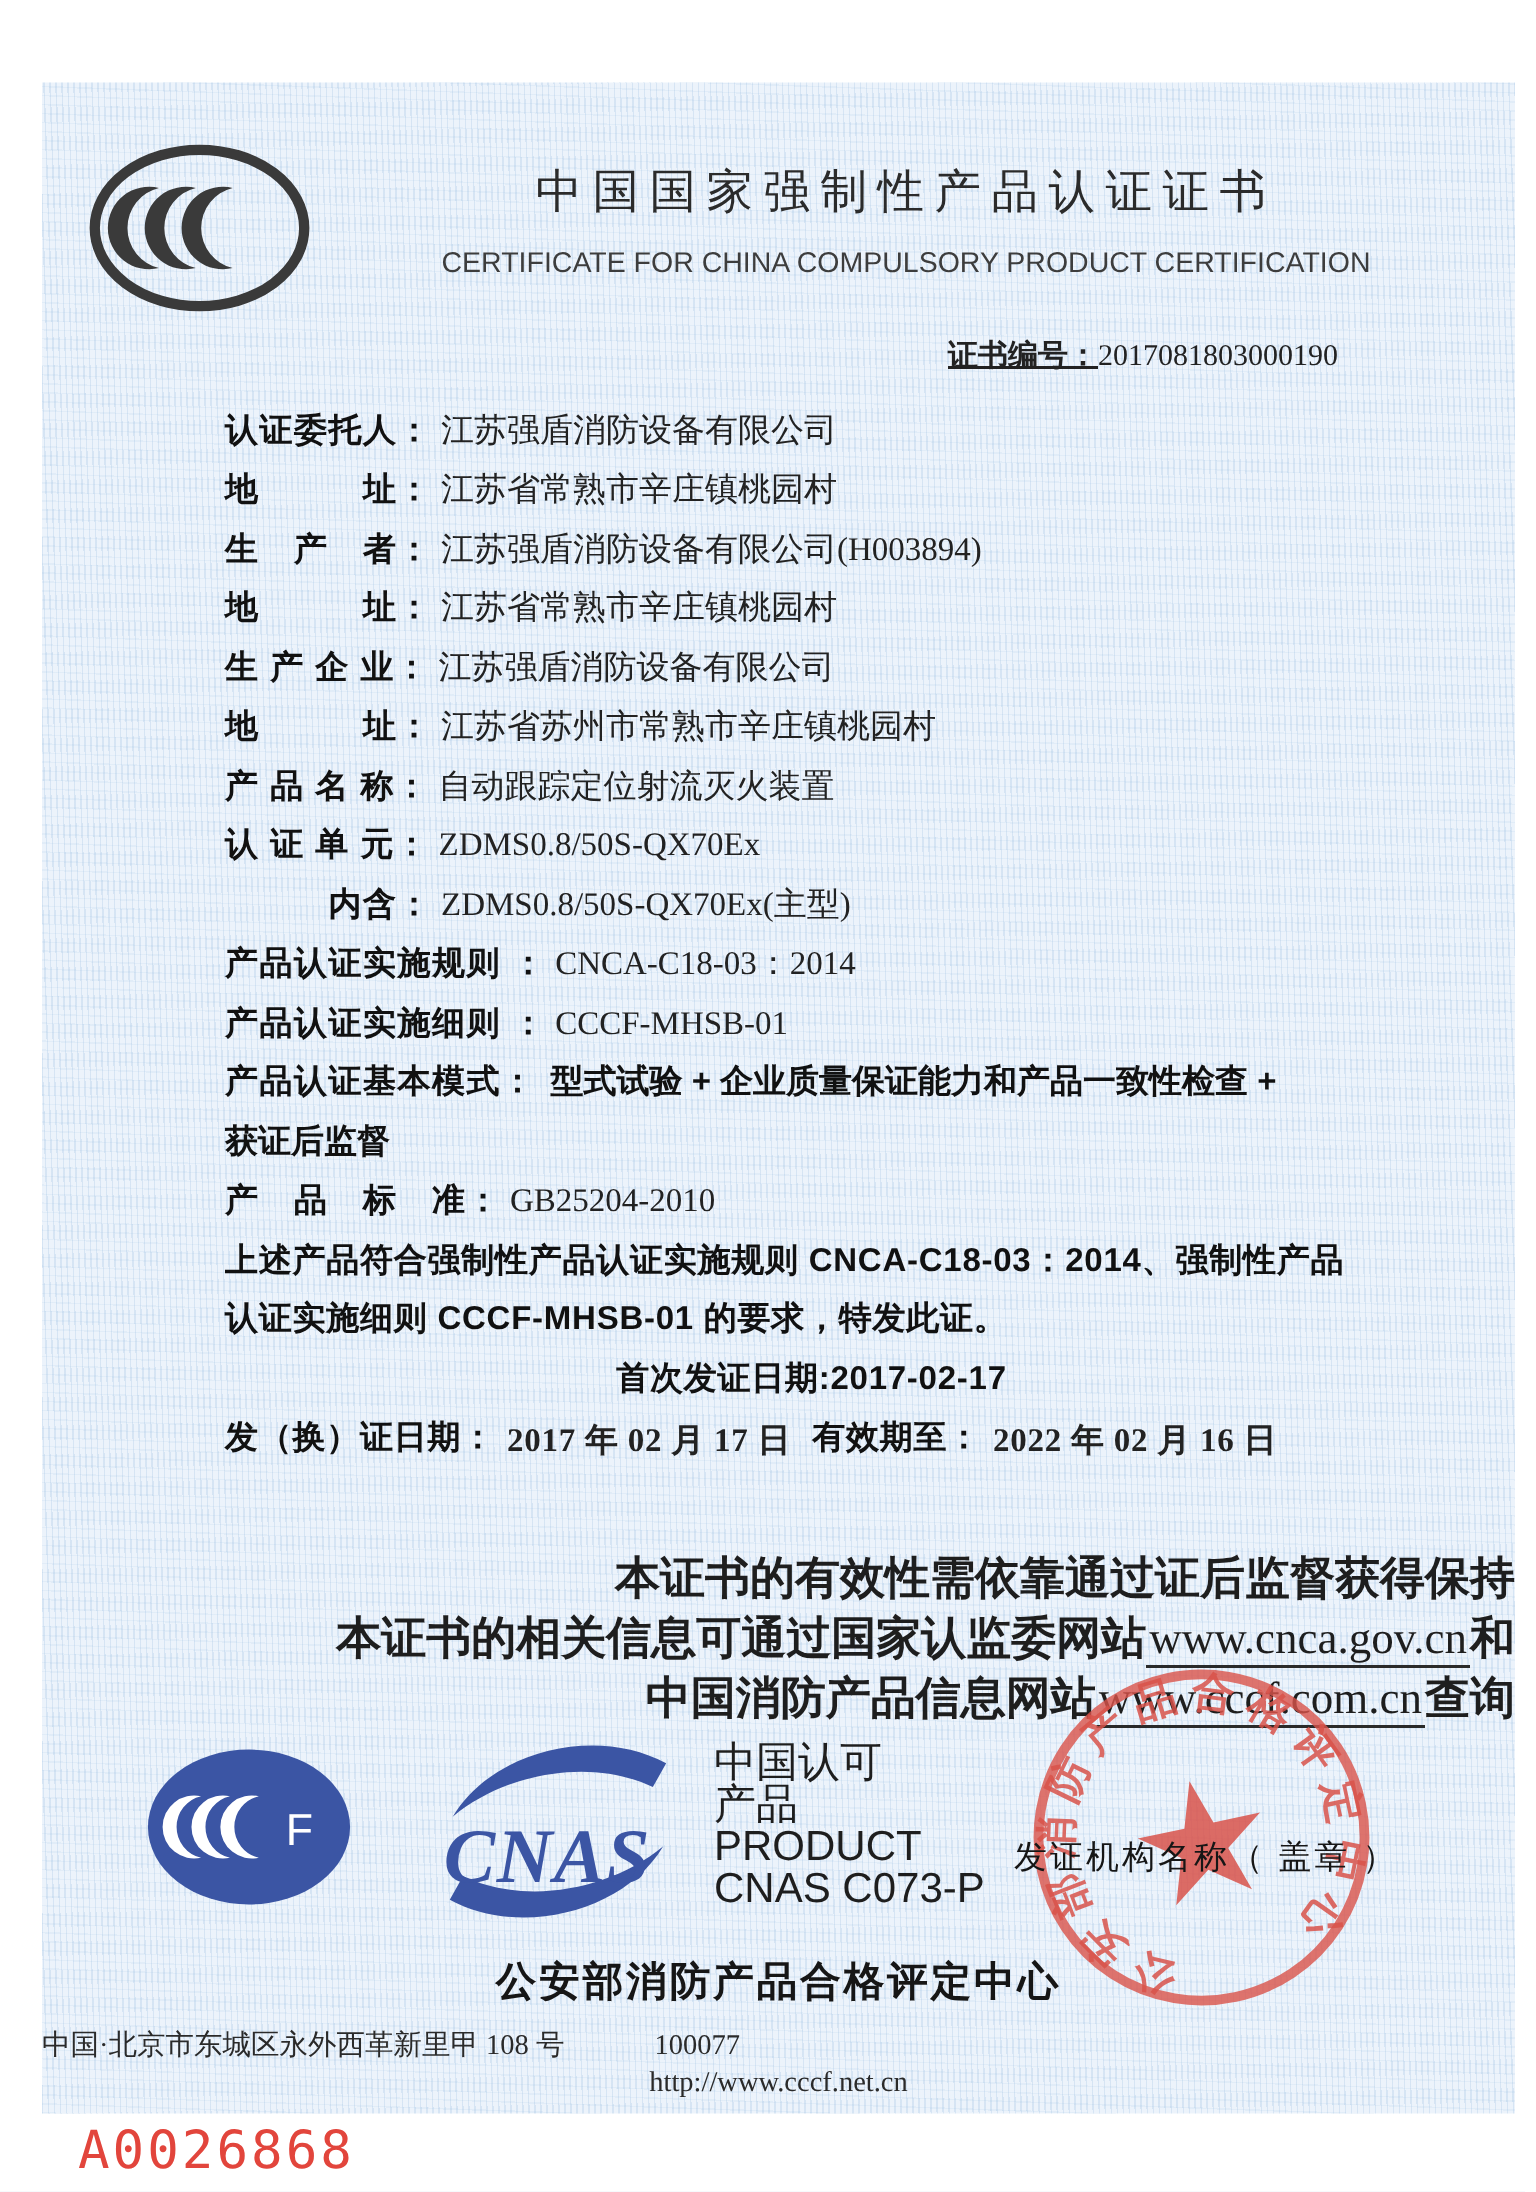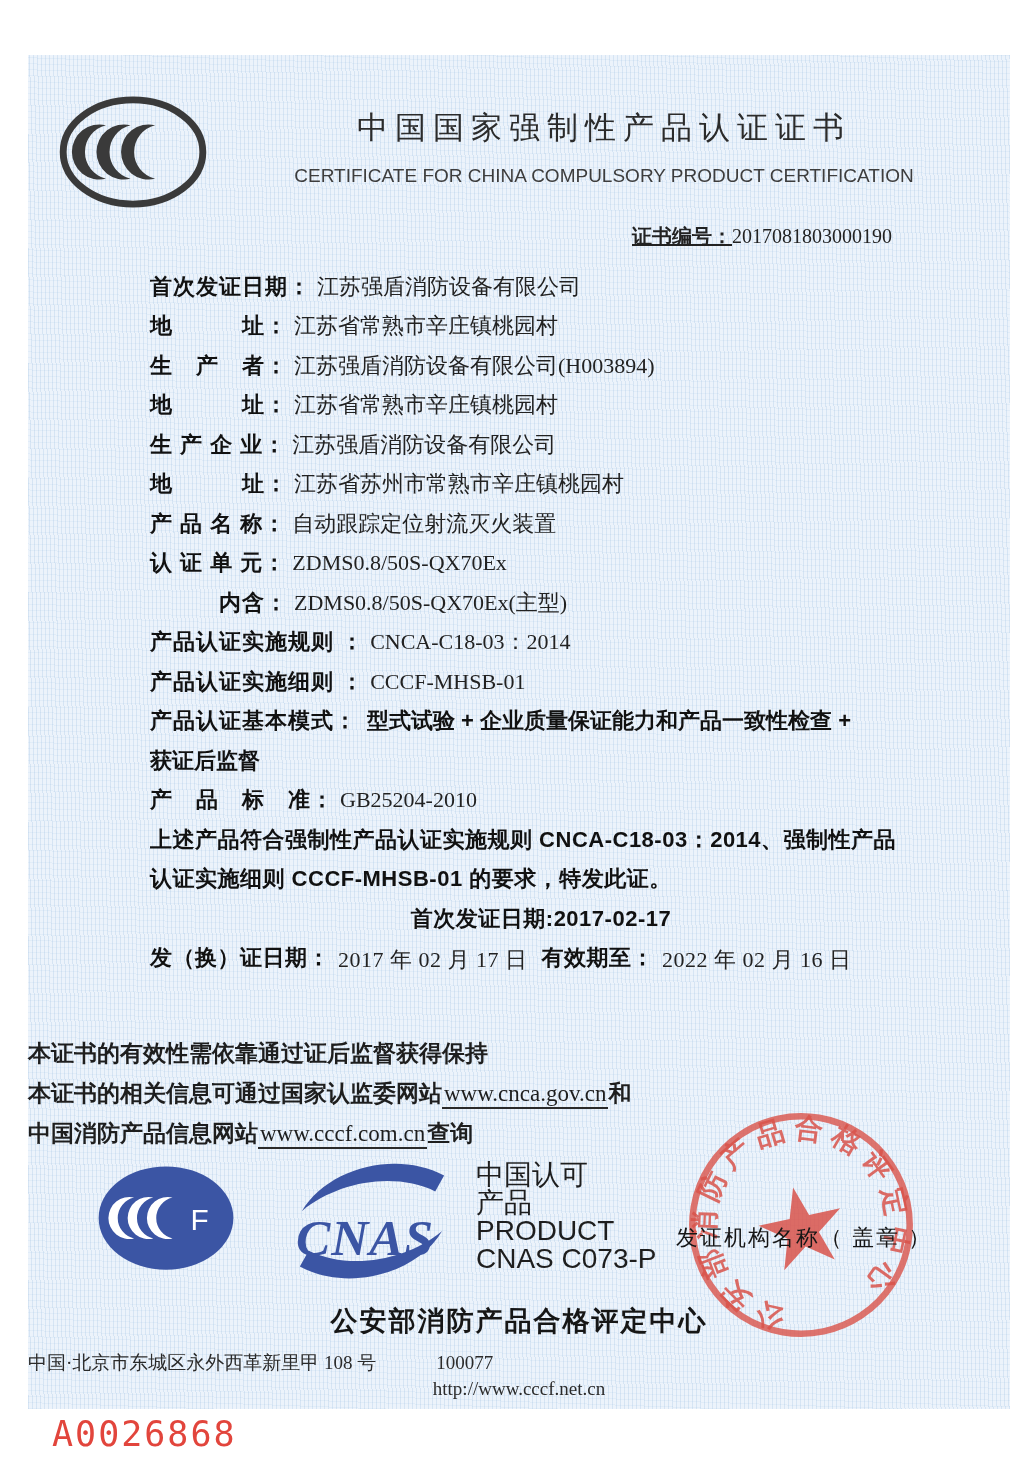--- a/index.html
+++ b/index.html
@@ -24,23 +24,23 @@
           font-family:"Liberation Serif", serif;}
   .certno .lbl{font-weight:bold;font-family:"Liberation Sans", sans-serif;text-decoration:underline;}
   
   .fields{position:absolute;top:212px;left:122px;right:78px;}
   .row{height:39.5px;display:flex;align-items:center;font-size:22px;white-space:nowrap;}
   .row .lbl{font-weight:bold;color:#111;letter-spacing:1px;flex:0 0 auto;}
   .row .val{font-family:"Liberation Serif", serif;color:#222;margin-left:6px;}
   .row .val.bold{font-family:"Liberation Sans", sans-serif;font-weight:bold;color:#111;margin-left:10px;}
   .row.stmt{font-weight:bold;color:#111;letter-spacing:0.5px;}
   .row.center{justify-content:center;}
-  .row .dt{font-family:"Liberation Serif", serif;font-weight:normal;color:#222;margin:4px 14px 0 8px;}
-  
-  .notice{position:absolute;top:978px;left:0;right:0;text-align:left;font-size:23px;
+  .row .dt{font-family:"Liberation Serif", serif;font-weight:bold;color:#222;margin:4px 14px 0 8px;}
+  
+  .notice{position:absolute;top:978px;left:0;right:0;text-align:right;font-size:30px;
           font-weight:bold;color:#1e1e1e;}
   .notice div{height:40px;line-height:40px;}
   .notice .url{font-family:"Liberation Serif", serif;font-weight:normal;
                border-bottom:2px solid #2a2a2a;padding:0 2px 1px 2px;}
   
   .accr-row{position:absolute;top:1098px;left:0;right:0;height:160px;}
   .cccf-logo{position:absolute;left:68px;top:4px;}
   .cnas-logo{position:absolute;left:258px;top:0px;}
   .accr-info{position:absolute;left:448px;top:8px;font-size:28px;line-height:28px;color:#1e1e1e;}
   
@@ -78,21 +78,21 @@
       <div class="subtitle">CERTIFICATE FOR CHINA COMPULSORY PRODUCT CERTIFICATION</div>
     </div>
   </div>
 
   <div class="certno">
     <span class="lbl">证书编号：</span><span>2017081803000190</span>
   </div>
 
   <div class="fields">
     <div class="row">
-        <span class="lbl">首次发证日期：</span>
+        <span class="lbl">认证委托人：</span>
         <span class="val">江苏强盾消防设备有限公司</span>
       </div>
     <div class="row">
         <span class="lbl">地　　　址：</span>
         <span class="val">江苏省常熟市辛庄镇桃园村</span>
       </div>
     <div class="row">
         <span class="lbl">生　产　者：</span>
         <span class="val">江苏强盾消防设备有限公司(H003894)</span>
       </div>

